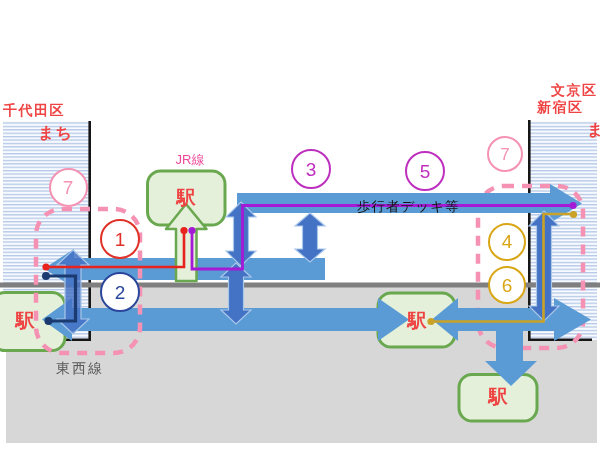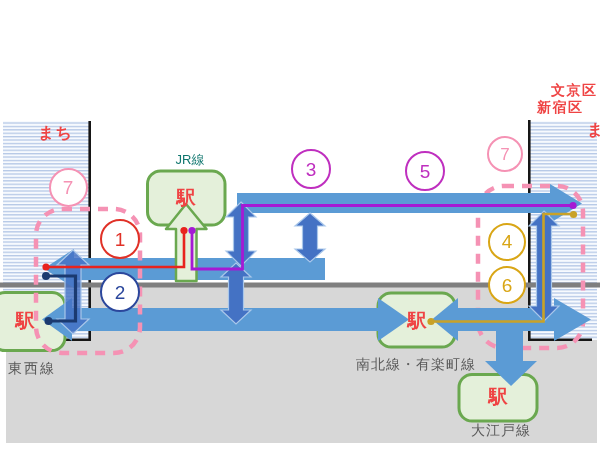--- a/index.html
+++ b/index.html
@@ -4,22 +4,22 @@
 <style>
   html,body{margin:0;padding:0;background:#ffffff;}
   #stage{position:relative;width:600px;height:450px;background:#ffffff;overflow:hidden;
          font-family:"Liberation Sans","DejaVu Sans",sans-serif;}
   #diagram-svg{position:absolute;left:0;top:0;}
   #marker-layer,#text-layer{position:absolute;left:0;top:0;width:600px;height:450px;pointer-events:none;}
   .t{position:absolute;white-space:nowrap;color:#ef4444;}
   .ward{font-size:14px;font-weight:700;letter-spacing:1.5px;}
   .town{font-size:16px;font-weight:700;letter-spacing:1px;margin-left:32px;}
   .eki{font-size:19px;font-weight:700;transform:translate(-50%,-50%);}
-  .line-label{font-size:14px;color:#595959;}
-  .jr-label{font-size:13px;color:#0f766e;transform:translateX(-50%);}
+  .line-label{font-size:14px;color:#595959;margin-left:48px;}
+  .jr-label{font-size:13px;color:#ec4899;transform:translateX(-50%);}
   .deck-label{font-size:13.5px;color:#141414;letter-spacing:1px;}
   .marker{position:absolute;border-radius:50%;background:#ffffff;display:flex;
           align-items:center;justify-content:center;font-size:19px;line-height:1;}
 </style>
 </head>
 <body>
 
 <div id="stage">
 
 <svg id="diagram-svg" width="600" height="450" viewBox="0 0 600 450">
@@ -113,30 +113,30 @@
       <div class="marker" style="left: 100px; top: 272px; width: 36px; height: 36px; border: 2.4px solid rgb(43, 71, 156); color: rgb(43, 71, 156); font-size: 19px;">2</div>
       <div class="marker" style="left: 291px; top: 149px; width: 36px; height: 36px; border: 2.4px solid rgb(191, 47, 191); color: rgb(191, 47, 191); font-size: 19px;">3</div>
       <div class="marker" style="left: 405px; top: 151px; width: 36px; height: 36px; border: 2.4px solid rgb(191, 47, 191); color: rgb(191, 47, 191); font-size: 19px;">5</div>
       <div class="marker" style="left: 48.5px; top: 167.5px; width: 35px; height: 35px; border: 2.4px solid rgb(245, 146, 180); color: rgb(245, 146, 180); font-size: 19px;">7</div>
       <div class="marker" style="left: 487px; top: 136px; width: 32px; height: 32px; border: 2.4px solid rgb(245, 146, 180); color: rgb(245, 146, 180); font-size: 17px;">7</div>
       <div class="marker" style="left: 488px; top: 222.5px; width: 34px; height: 34px; border: 2.4px solid rgb(217, 166, 22); color: rgb(217, 166, 22); font-size: 19px;">4</div>
       <div class="marker" style="left: 488px; top: 266px; width: 34px; height: 34px; border: 2.4px solid rgb(217, 166, 22); color: rgb(217, 166, 22); font-size: 19px;">6</div>
     </div>
 
 <div id="text-layer">
+  <span class="t ward" style="left:3px;top:102px;">千代田区</span>
   <span class="t town" style="left:6px;top:123px;">まち</span>
   <span class="t ward" style="left:551px;top:82px;">文京区</span>
   <span class="t ward" style="left:537px;top:99px;">新宿区</span>
   <span class="t town" style="left:555px;top:120px;">まち</span>
 
   <span class="t jr-label" style="left:190px;top:151px;">JR線</span>
   <span class="t eki" style="left:186px;top:198px;">駅</span>
   <span class="t eki" style="left:25px;top:321px;">駅</span>
   <span class="t eki" style="left:417px;top:321px;">駅</span>
   <span class="t eki" style="left:498px;top:397px;">駅</span>
 
+  <span class="t deck-label" style="left:357px;top:198px;">歩行者デッキ等</span>
 
   <span class="t line-label" style="left:8px;top:360px;letter-spacing:2px;">東西線</span>
-  <span class="t line-label" style="left:356px;top:356px;letter-spacing:1px;">南北線・有楽町線</span>
-  <span class="t line-label" style="left:471px;top:422px;letter-spacing:1px;">大江戸線</span>
 </div>
 
 </div>
 
 </body></html>

